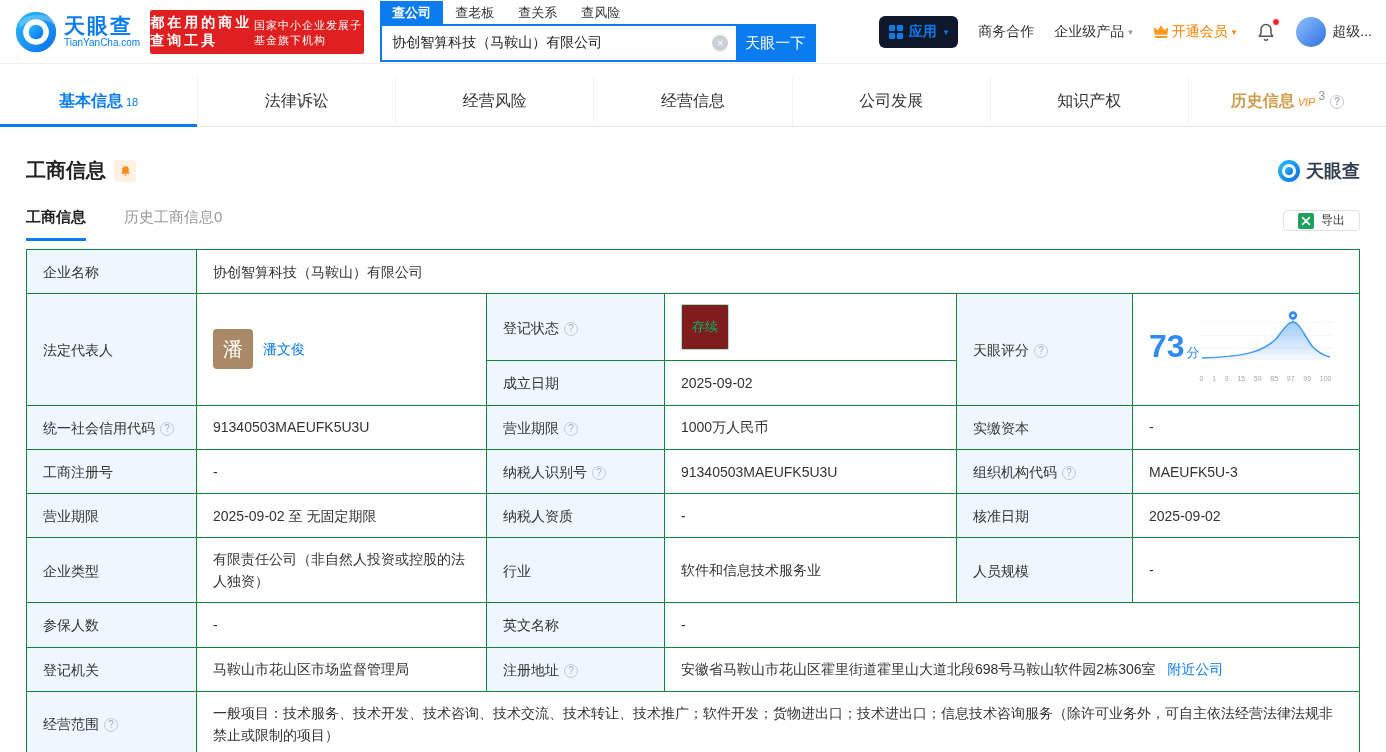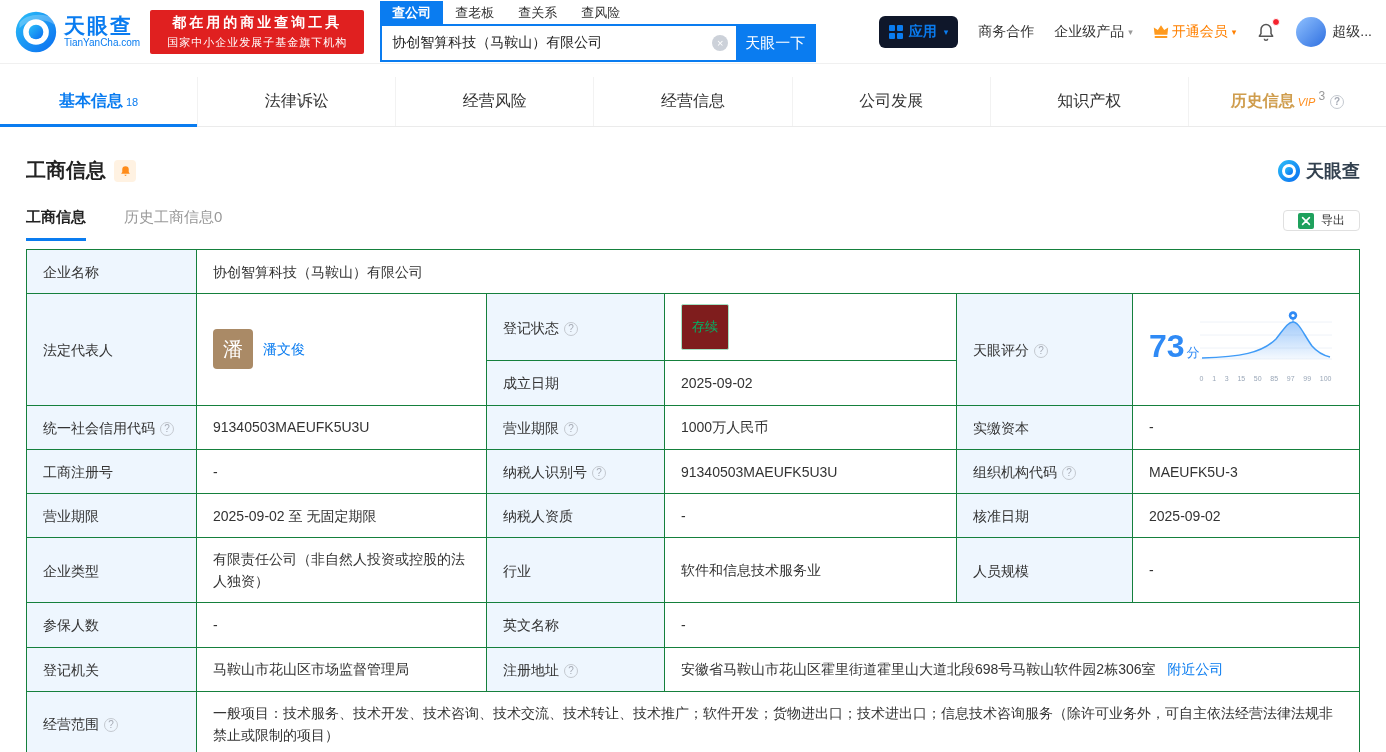--- a/index.html
+++ b/index.html
@@ -2,21 +2,21 @@
 <html><head>
 <meta charset="utf-8">
 <style>
 *{margin:0;padding:0;box-sizing:border-box}
 body{width:1386px;height:752px;font-family:"Liberation Sans","DejaVu Sans",sans-serif;background:#fff;color:#333;overflow:hidden;font-size:14px}
 
 .hdr{display:flex;align-items:center;height:64px;padding:0 14px;border-bottom:1px solid #f0f0f0}
 .logo{display:flex;align-items:center;gap:6px;cursor:pointer}
 .logo-text .cn{color:#0a7cf0;font-size:21px;font-weight:bold;letter-spacing:2px;line-height:22px}
 .logo-text .en{color:#0a7cf0;font-size:10px;line-height:12px}
-.promo{margin-left:10px;background:#e02020;color:#fff;width:214px;height:44px;display:flex;flex-direction:column;justify-content:center;align-items:center;border-radius:2px}
+.promo{margin-left:10px;background:#e02020;color:#fff;width:214px;height:44px;display:flex;flex-direction:row;justify-content:center;align-items:center;border-radius:2px}
 .promo .l1{font-size:14px;font-weight:bold;letter-spacing:3px}
 .promo .l2{font-size:11px;letter-spacing:1px;margin-top:3px}
 .search-area{margin-left:16px}
 .search-tabs{display:flex;align-items:flex-end;height:23px}
 .stab{font-size:13px;padding:3px 12px;cursor:pointer;color:#333;line-height:17px}
 .stab.active{background:#0a7cf0;color:#fff;font-weight:bold}
 .search-box{display:flex;border:2px solid #0a7cf0;width:436px;height:38px;position:relative;align-items:stretch}
 .search-box input{flex:1;border:none;outline:none;padding:0 34px 0 10px;font-size:14px;color:#222}
 .clear{position:absolute;right:86px;top:9px;width:16px;height:16px;border-radius:50%;background:#ccd1d9;color:#fff;font-size:11px;display:flex;align-items:center;justify-content:center;cursor:pointer}
 .search-btn{width:78px;border:none;background:#0a7cf0;color:#fff;font-size:15px;cursor:pointer;font-family:inherit}

